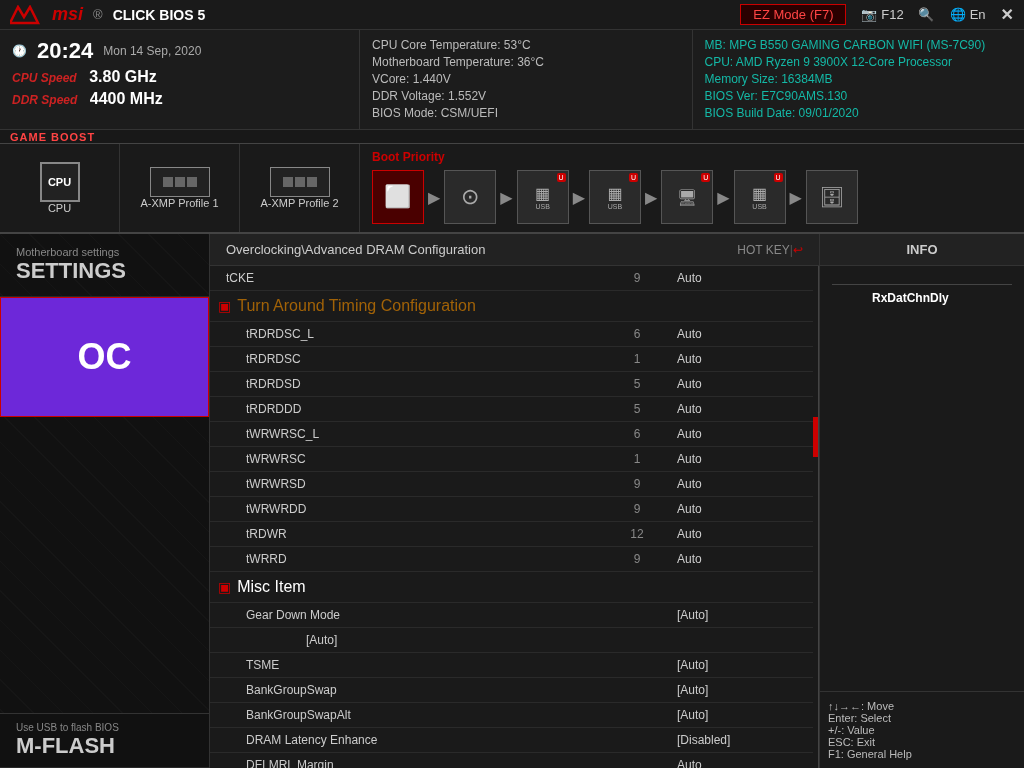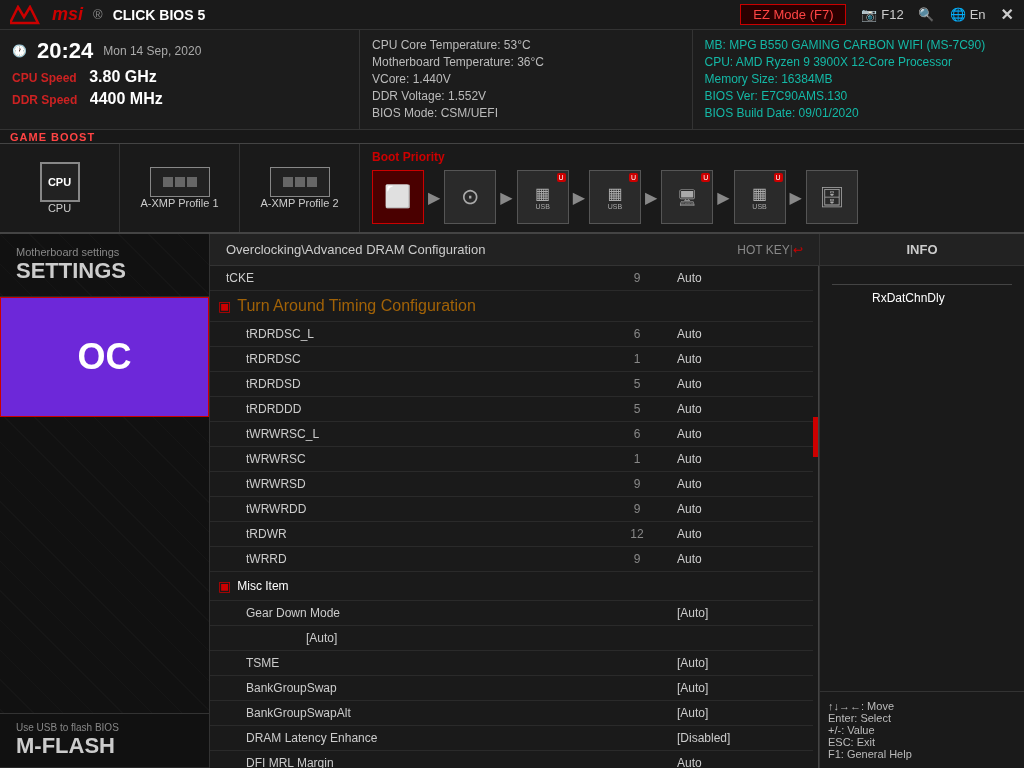--- a/index.html
+++ b/index.html
@@ -93,20 +93,21 @@
     }
     .speed-row {
       display: flex;
       gap: 20px;
       margin-top: 4px;
     }
     .speed-item label {
       color: #cc2222;
       font-size: 12px;
       font-weight: bold;
+      font-style: italic;
     }
     .speed-item .value {
       color: #fff;
       font-size: 16px;
       font-weight: bold;
       margin-left: 8px;
     }
     .info-center {
       flex: 1;
       padding: 8px 12px;
@@ -386,21 +387,21 @@
       color: #fff;
     }
     .panel-content {
       flex: 1;
       padding: 12px;
       font-size: 12px;
       color: #ccc;
     }
     .help-title {
       color: #fff;
-      font-weight: normal;
+      font-weight: bold;
       margin-bottom: 0;
       padding-left: 40px;
     }
     .panel-divider {
       border: none;
       border-top: 1px solid #444;
       margin: 6px 0;
     }
 
     .scroll-indicator {
@@ -641,21 +642,21 @@
             <span class="row-value">12</span>
             <span class="row-auto">Auto</span>
           </div>
           <div class="table-row">
             <span class="row-name indented">tWRRD</span>
             <span class="row-value">9</span>
             <span class="row-auto">Auto</span>
           </div>
           <div class="table-row section-header">
             <span class="section-toggle">▣</span>
-            <span style="color:#fff;font-size:12px;">Misc Item</span>
+            <span style="color:#fff;font-size:16px;">Misc Item</span>
           </div>
           <div class="table-row">
             <span class="row-name indented">Gear Down Mode</span>
             <span class="row-value"></span>
             <span class="row-auto">[Auto]</span>
           </div>
           <div class="table-row">
             <span class="row-value"></span>
             <span class="row-auto">[Auto]</span>
           </div>

